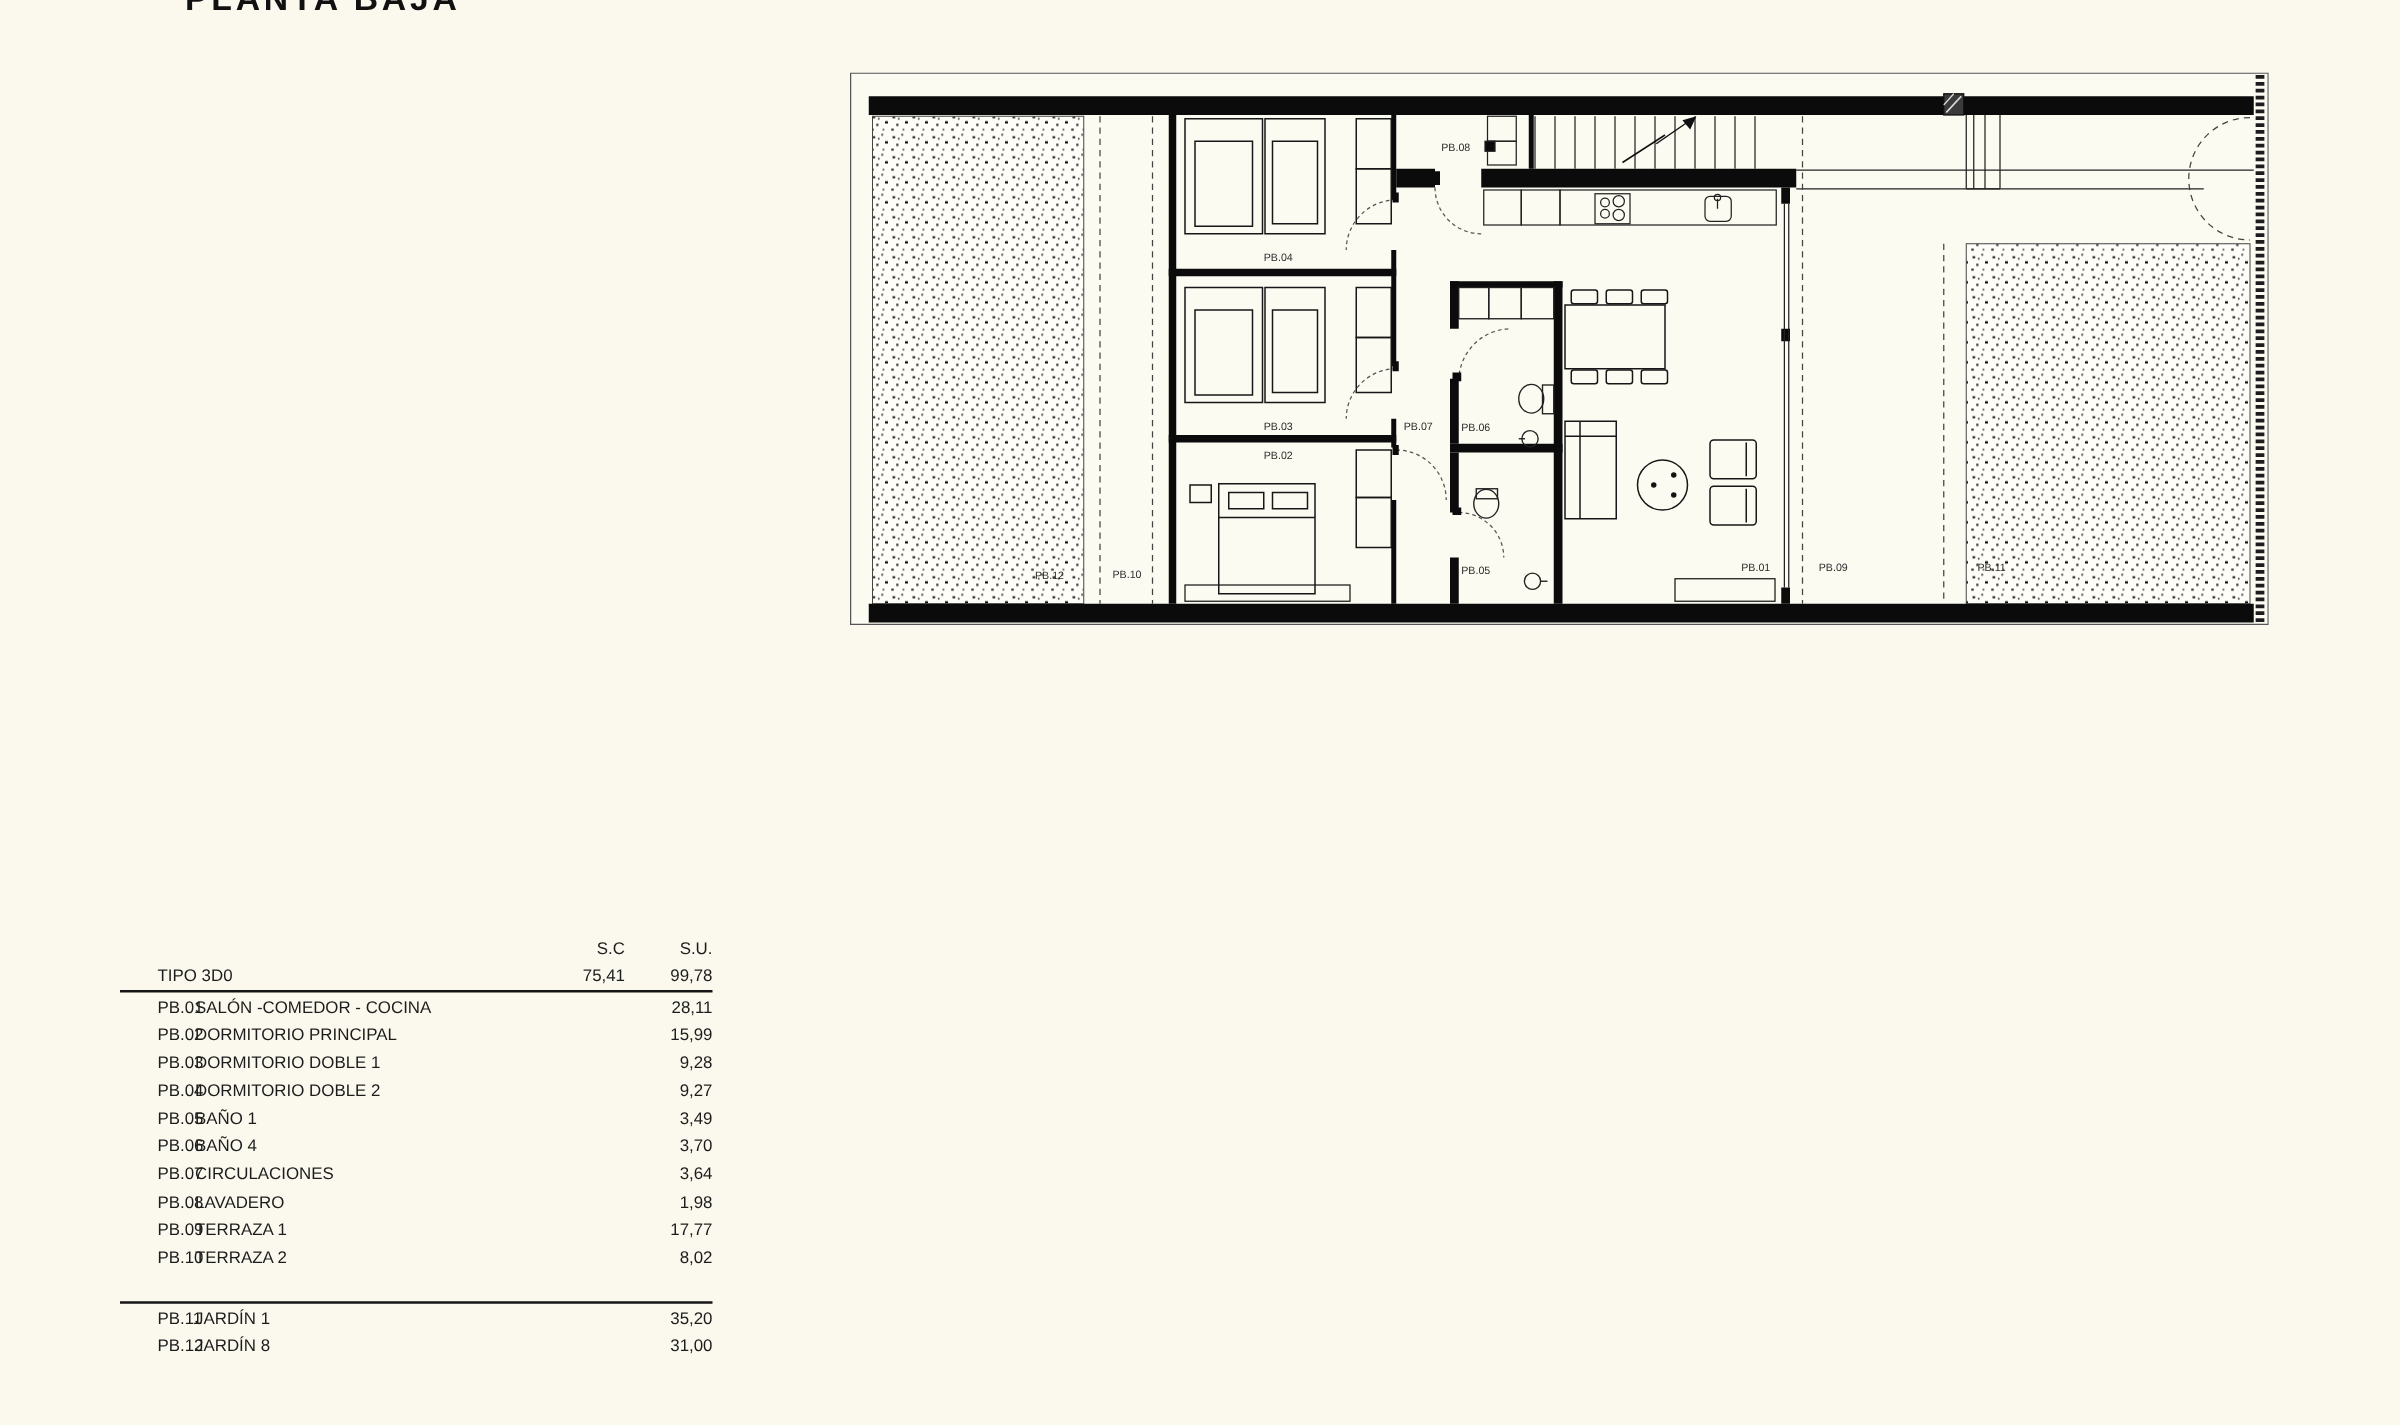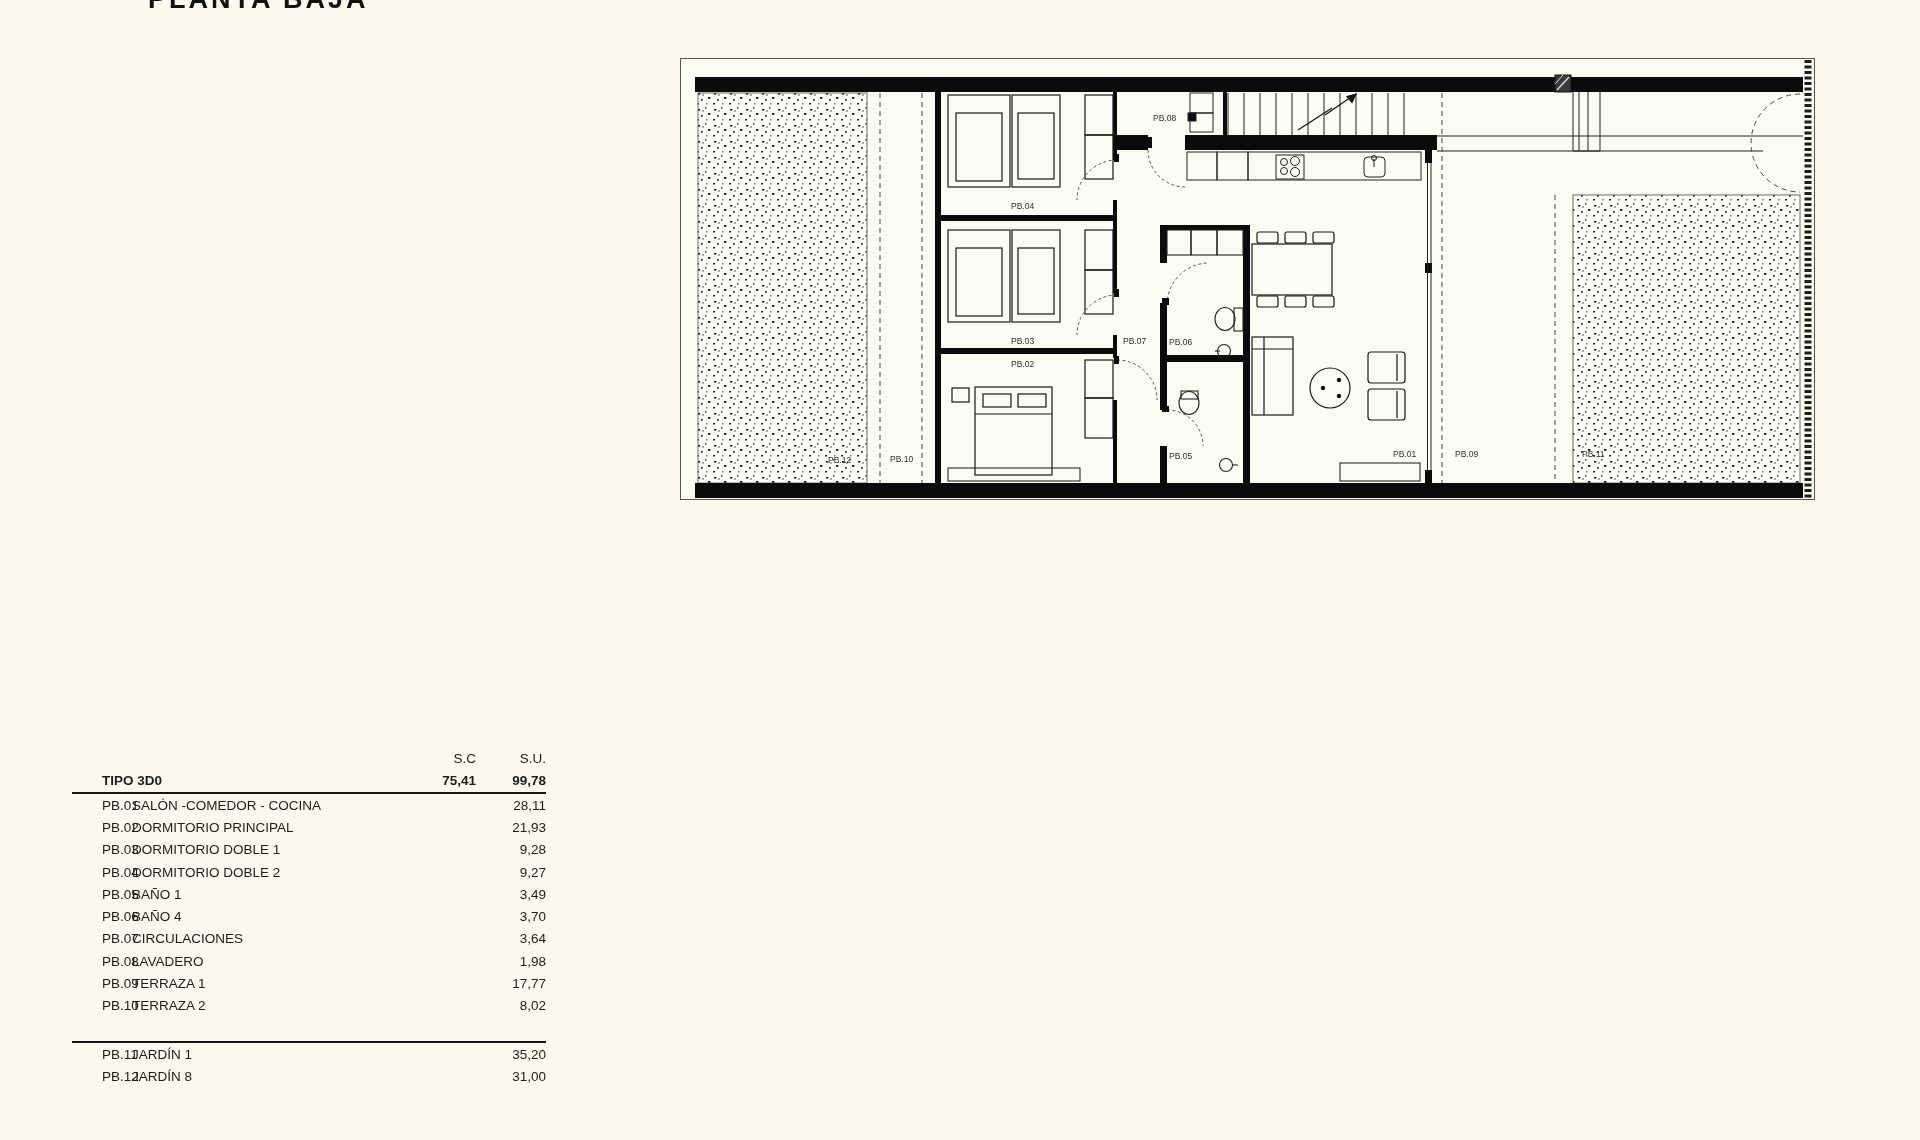--- a/index.html
+++ b/index.html
@@ -2,26 +2,26 @@
 <html><head>
 <meta charset="utf-8">
 <style>
   html,body{margin:0;padding:0;width:1920px;height:1140px;overflow:hidden;
     background:#fbf9ee;font-family:"Liberation Sans",sans-serif;color:#111;}
   .sheet{position:relative;width:1920px;height:1140px;}
   .title{position:absolute;left:148px;top:-16px;font-size:27px;font-weight:bold;
     letter-spacing:3px;color:#111;white-space:nowrap;}
   .plan{position:absolute;left:680px;top:58px;width:1135px;height:442px;}
   
-  .area-table{position:absolute;left:72px;top:748px;width:474px;font-size:13.5px;color:#1c1c1c;}
+  .area-table{position:absolute;left:96px;top:748px;width:474px;font-size:13.5px;color:#1c1c1c;}
   .trow{display:grid;grid-template-columns:60px 250px 94px 70px;height:22.3px;align-items:center;}
   .trow .code{padding-left:30px;}
   .trow .num{text-align:right;}
   .thead{height:20px;}
-  .typerow{font-weight:bold;border-bottom:2.5px solid #151515;height:24px;}
+  .typerow{font-weight:normal;border-bottom:2.5px solid #151515;height:24px;}
   .divider{border-top:2.5px solid #151515;margin-top:24px;}
   svg text{font-family:"Liberation Sans",sans-serif;}
 </style>
 </head>
 <body>
 <div class="sheet">
 
   <div class="title">PLANTA BAJA</div>
 
   <svg class="plan" viewBox="0 0 1135 442">
@@ -276,21 +276,21 @@
     <div class="trow">
       <span class="code">PB.01</span>
       <span>SALÓN -COMEDOR - COCINA</span>
         <span></span>
       <span class="num">28,11</span>
     </div>
     <div class="trow">
       <span class="code">PB.02</span>
       <span>DORMITORIO PRINCIPAL</span>
         <span></span>
-      <span class="num">21,93</span>
+      <span class="num">15,99</span>
     </div>
     <div class="trow">
       <span class="code">PB.03</span>
       <span>DORMITORIO DOBLE 1</span>
         <span></span>
       <span class="num">9,28</span>
     </div>
     <div class="trow">
       <span class="code">PB.04</span>
       <span>DORMITORIO DOBLE 2</span>

